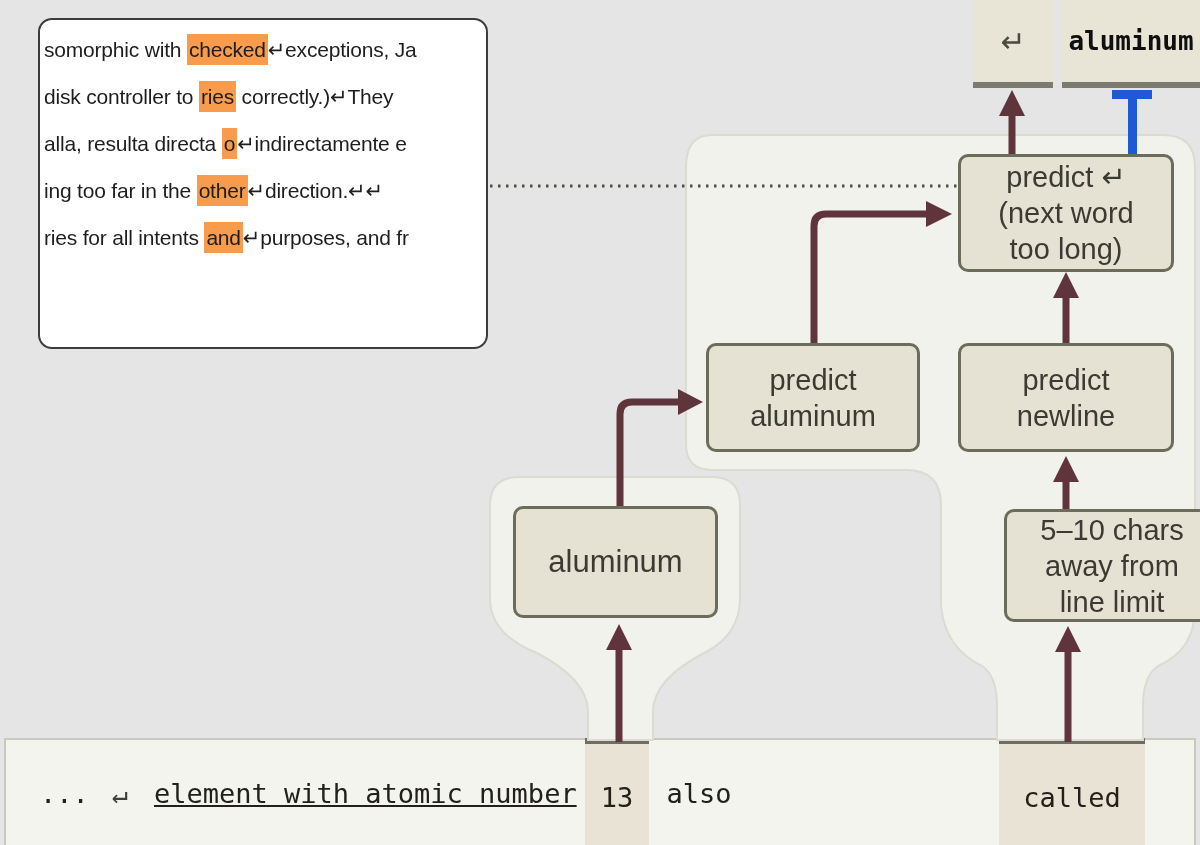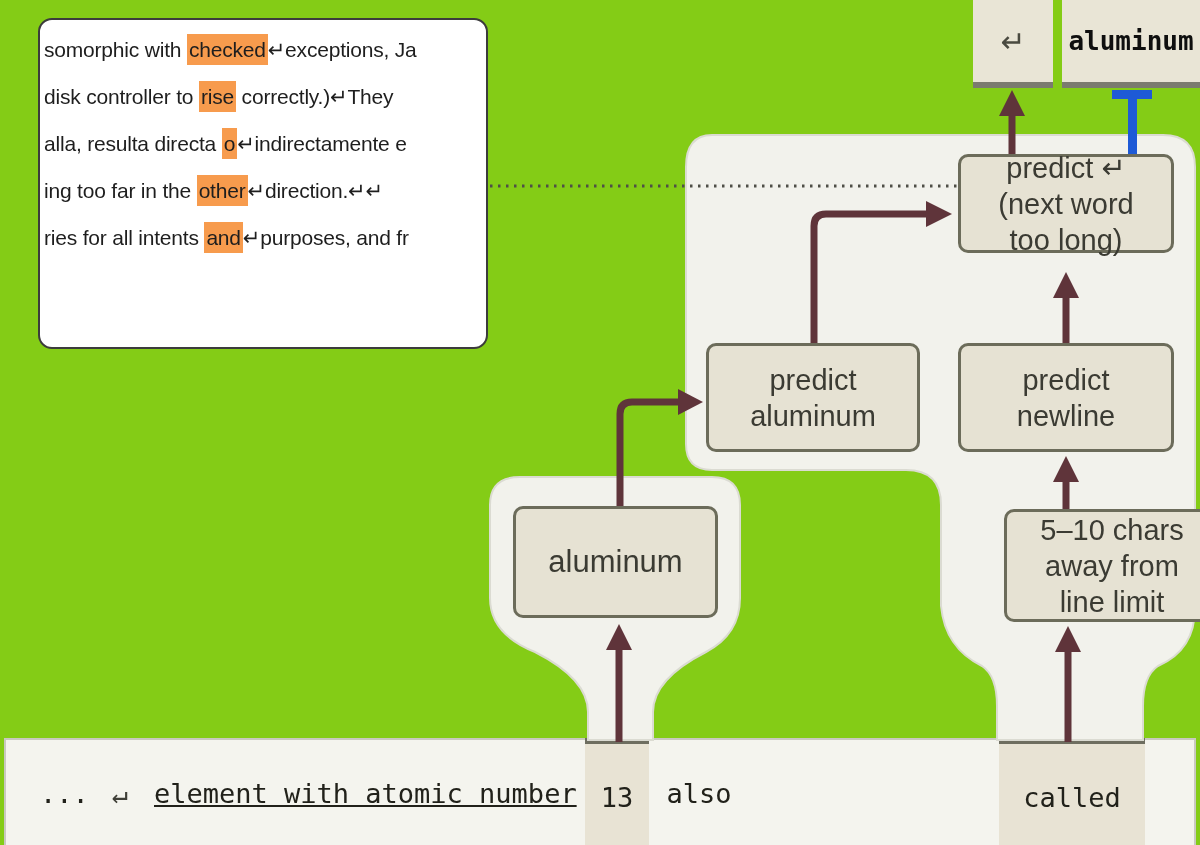--- a/index.html
+++ b/index.html
@@ -1,16 +1,16 @@
 <!DOCTYPE html>
 <html><head>
 <meta charset="utf-8">
 <style>
   html,body{margin:0;padding:0;background:#fff;}
-  #stage{position:relative;width:1200px;height:845px;overflow:hidden;background:#84cc16;
+  #stage{position:relative;width:1200px;height:845px;overflow:hidden;background:#e5e5e5;
          font-family:"Liberation Sans",sans-serif;}
   svg.layer{position:absolute;left:0;top:0;z-index:2;}
   .blob{fill:#f2f2ec;stroke:#dbdbd2;stroke-width:2;}
   
   .panel{position:absolute;left:38px;top:18px;width:450px;height:331px;background:#ffffff;
          border:2px solid #3c3c3c;border-radius:14px;overflow:hidden;z-index:3;
          padding:6px 0 0 4px;box-sizing:border-box;}
   .pline{height:47px;line-height:47px;white-space:nowrap;font-size:21px;color:#1e1e1e;letter-spacing:-0.2px;}
   .hl{background:#f79b4d;padding:4px 2px;}
   
@@ -71,34 +71,34 @@
 
     <line x1="1068" y1="742" x2="1068" y2="652" stroke-width="7" stroke="#5f343a"></line>
     <polygon points="1068,626 1055,652 1081,652" fill="#5f343a"></polygon>
 
     <line x1="619" y1="742" x2="619" y2="650" stroke-width="7" stroke="#5f343a"></line>
     <polygon points="619,624 606,650 632,650" fill="#5f343a"></polygon>
   </svg>
 
   <div class="panel">
     <div class="pline"><span>somorphic with </span><span class="hl">checked</span><span>↵exceptions, Ja</span></div>
-    <div class="pline"><span>disk controller to </span><span class="hl">rise</span><span> correctly.)↵They</span></div>
+    <div class="pline"><span>disk controller to </span><span class="hl">ries</span><span> correctly.)↵They</span></div>
     <div class="pline"><span>alla, resulta directa </span><span class="hl">o</span><span>↵indirectamente e</span></div>
     <div class="pline"><span>ing too far in the </span><span class="hl">other</span><span>↵direction.↵↵</span></div>
     <div class="pline"><span>ries for all intents </span><span class="hl">and</span><span>↵purposes, and fr</span></div>
   </div>
 
   <div class="chip chip-return">
     <span>↵</span>
   </div>
   <div class="chip chip-alum">
     <span>aluminum</span>
   </div>
 
-  <div class="fbox" style="left:958px;top:154px;width:216px;height:99px;">
+  <div class="fbox" style="left:958px;top:154px;width:216px;height:118px;">
     <div class="ln">predict ↵</div>
     <div class="ln">(next word</div>
     <div class="ln">too long)</div>
   </div>
   <div class="fbox" style="left:706px;top:343px;width:214px;height:109px;">
     <div class="ln">predict</div>
     <div class="ln">aluminum</div>
   </div>
   <div class="fbox" style="left:958px;top:343px;width:216px;height:109px;">
     <div class="ln">predict</div>

